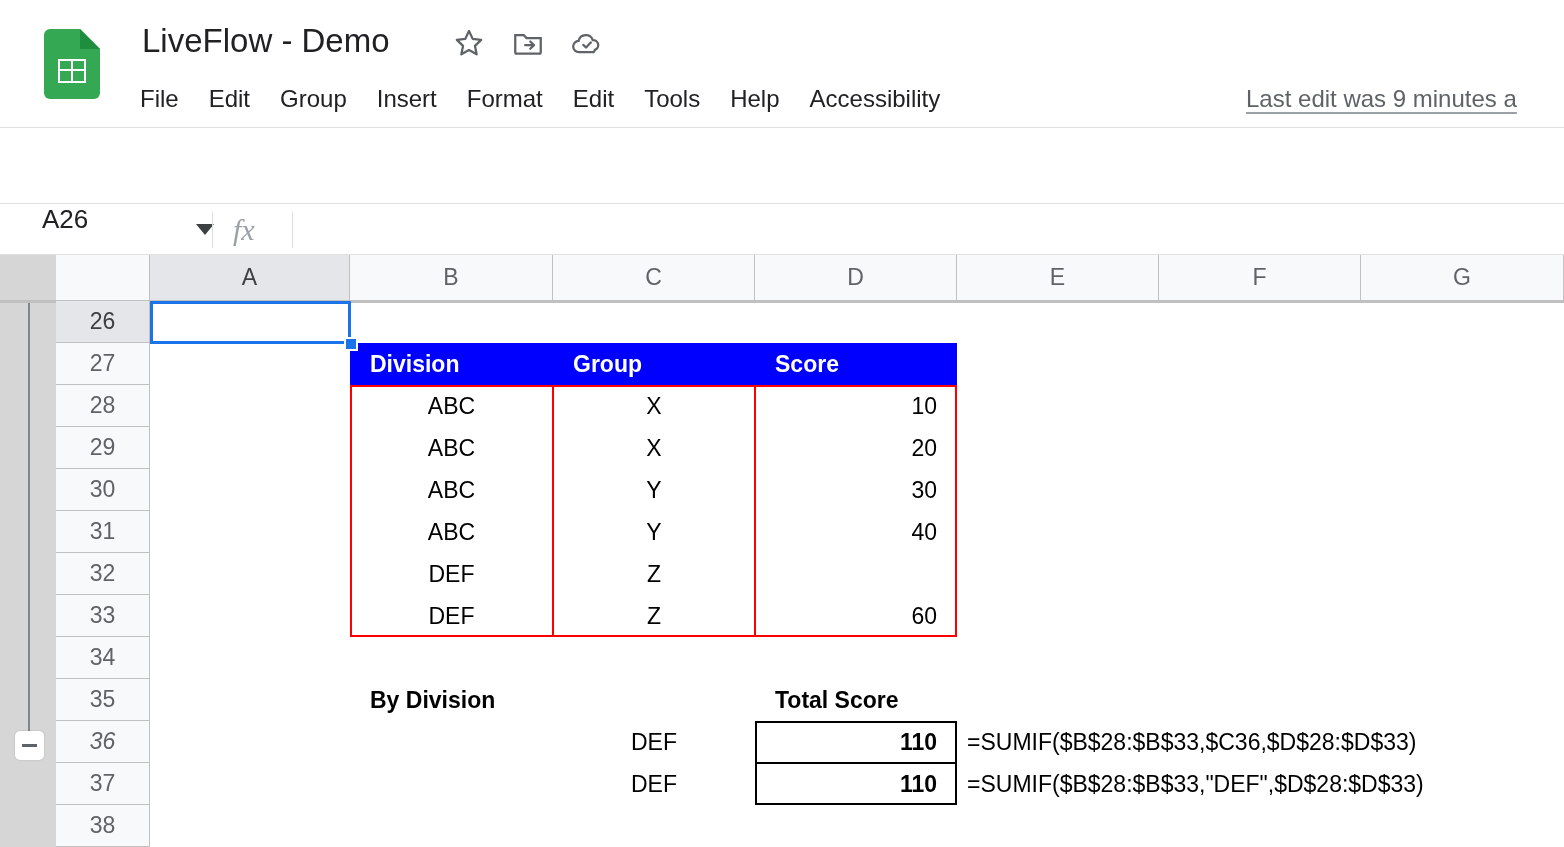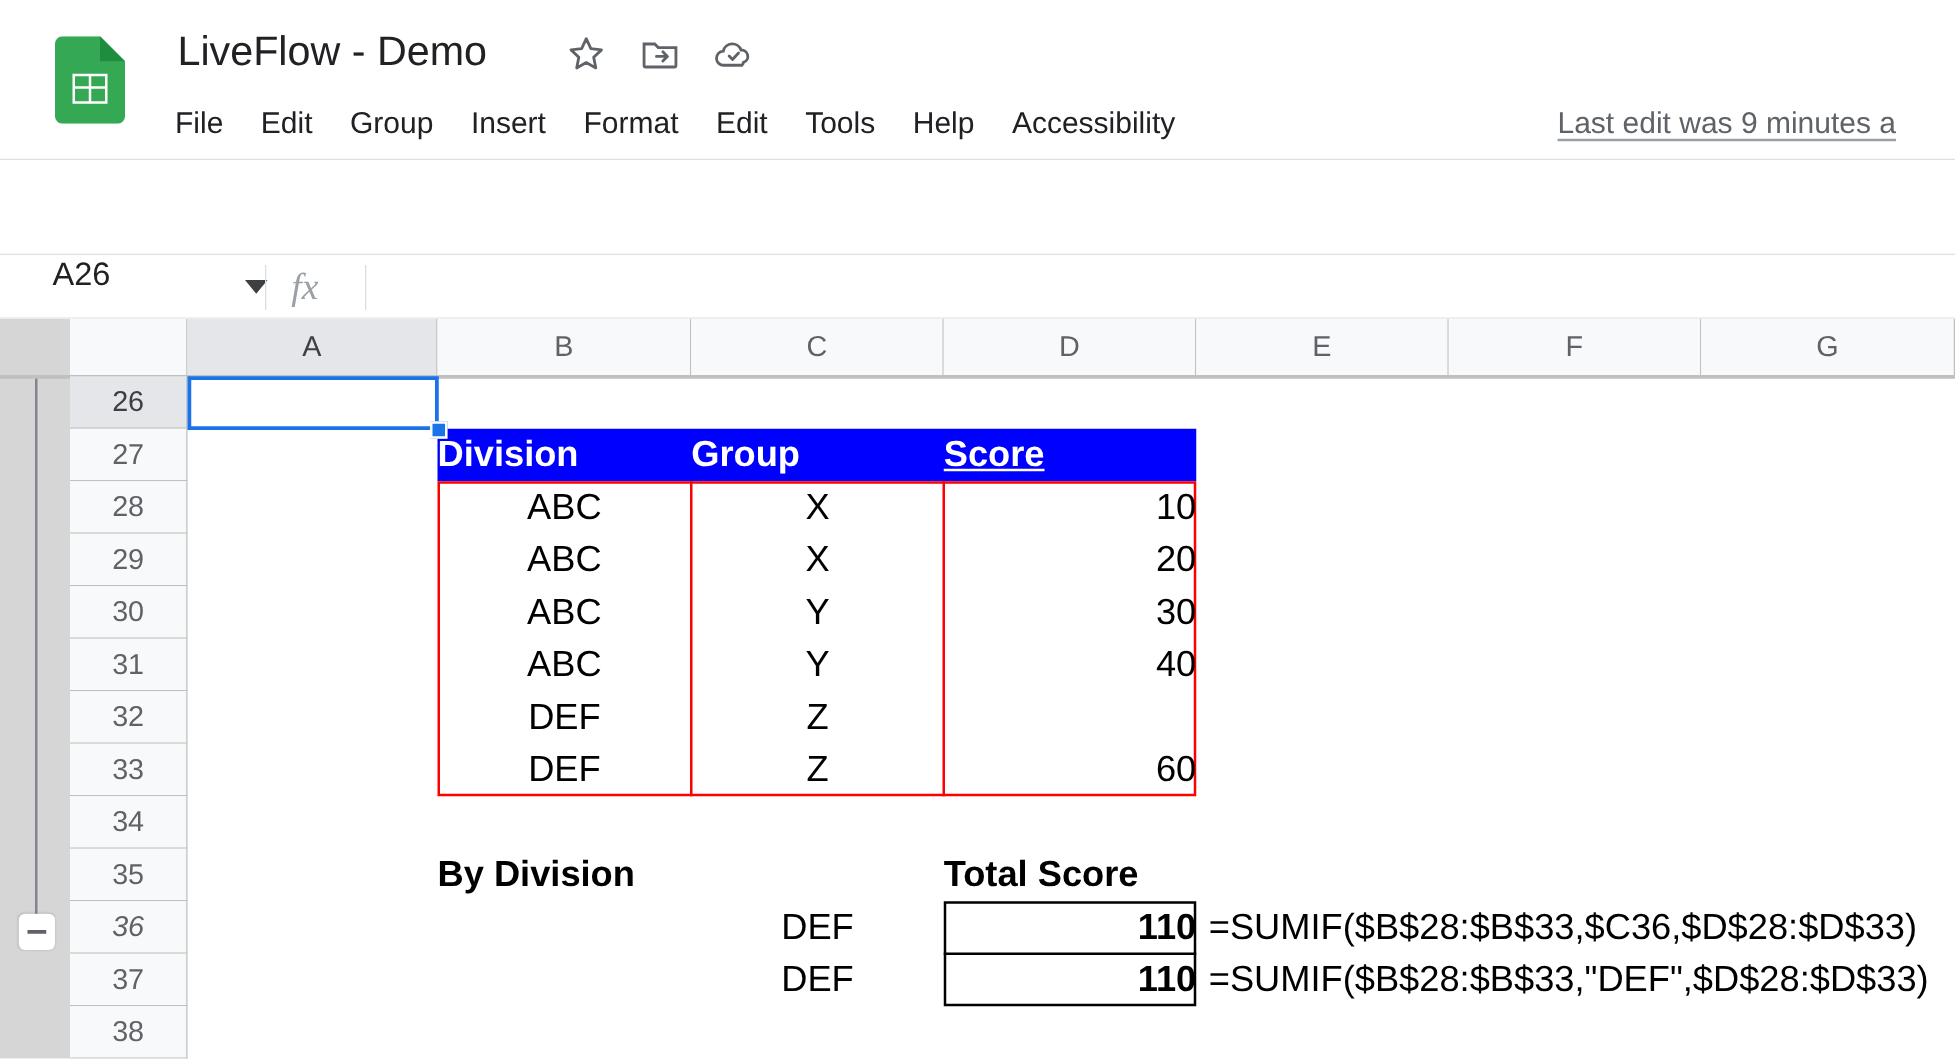--- a/index.html
+++ b/index.html
@@ -159,21 +159,21 @@
     border-bottom: 1px solid #c0c0c0; border-right: 1px solid #c0c0c0;
     display: flex; align-items: center; justify-content: center;
     font-size: 23px; color: #5f6368; cursor: pointer; user-select: none;
   }
   .rowhdr.sel { background: #e4e6e9; color: #3c4043; }
 
   .cells { position: absolute; left: 150px; top: 46px; right: 0; bottom: 0; }
 
   .cell {
     position: absolute; display: flex; align-items: center;
-    font-size: 29px; color: #000000; padding: 0 0;
+    font-size: 23px; color: #000000; padding: 0 20px;
     white-space: nowrap; overflow: visible;
   }
   .cell.center { justify-content: center; }
   .cell.right { justify-content: flex-end; }
   .cell.left { justify-content: flex-start; }
   .cell.bold { font-weight: bold; }
 
   .blockfill {
     position: absolute; background: #0000ff;
   }
@@ -391,21 +391,21 @@
       <div class="blockfill" style="left:200px;top:42px;width:607px;height:42px;"></div>
 
       <div class="redbox" style="left:200px;top:84px;width:607px;height:252px;"></div>
       <div class="redline-v" style="left:402px;top:84px;height:252px;"></div>
       <div class="redline-v" style="left:604px;top:84px;height:252px;"></div>
 
       <div class="blackbox" style="left:605px;top:420px;width:202px;height:84px;"></div>
       <div class="blackline-h" style="left:605px;top:461px;width:202px;"></div>
     <div class="cell left bold" style="left: 200px; top: 42px; width: 203px; height: 42px; color: rgb(255, 255, 255);">Division</div>
         <div class="cell left bold" style="left: 403px; top: 42px; width: 202px; height: 42px; color: rgb(255, 255, 255);">Group</div>
-        <div class="cell left bold" style="left: 605px; top: 42px; width: 202px; height: 42px; color: rgb(255, 255, 255); text-decoration: underline;">Score</div>
+        <div class="cell left bold" style="left: 605px; top: 42px; width: 202px; height: 42px; color: rgb(255, 255, 255);">Score</div>
         <div class="cell center" style="left: 200px; top: 84px; width: 203px; height: 42px;">ABC</div>
         <div class="cell center" style="left: 403px; top: 84px; width: 202px; height: 42px;">X</div>
         <div class="cell right" style="left: 605px; top: 84px; width: 202px; height: 42px;">10</div>
         <div class="cell center" style="left: 200px; top: 126px; width: 203px; height: 42px;">ABC</div>
         <div class="cell center" style="left: 403px; top: 126px; width: 202px; height: 42px;">X</div>
         <div class="cell right" style="left: 605px; top: 126px; width: 202px; height: 42px;">20</div>
         <div class="cell center" style="left: 200px; top: 168px; width: 203px; height: 42px;">ABC</div>
         <div class="cell center" style="left: 403px; top: 168px; width: 202px; height: 42px;">Y</div>
         <div class="cell right" style="left: 605px; top: 168px; width: 202px; height: 42px;">30</div>
         <div class="cell center" style="left: 200px; top: 210px; width: 203px; height: 42px;">ABC</div>

